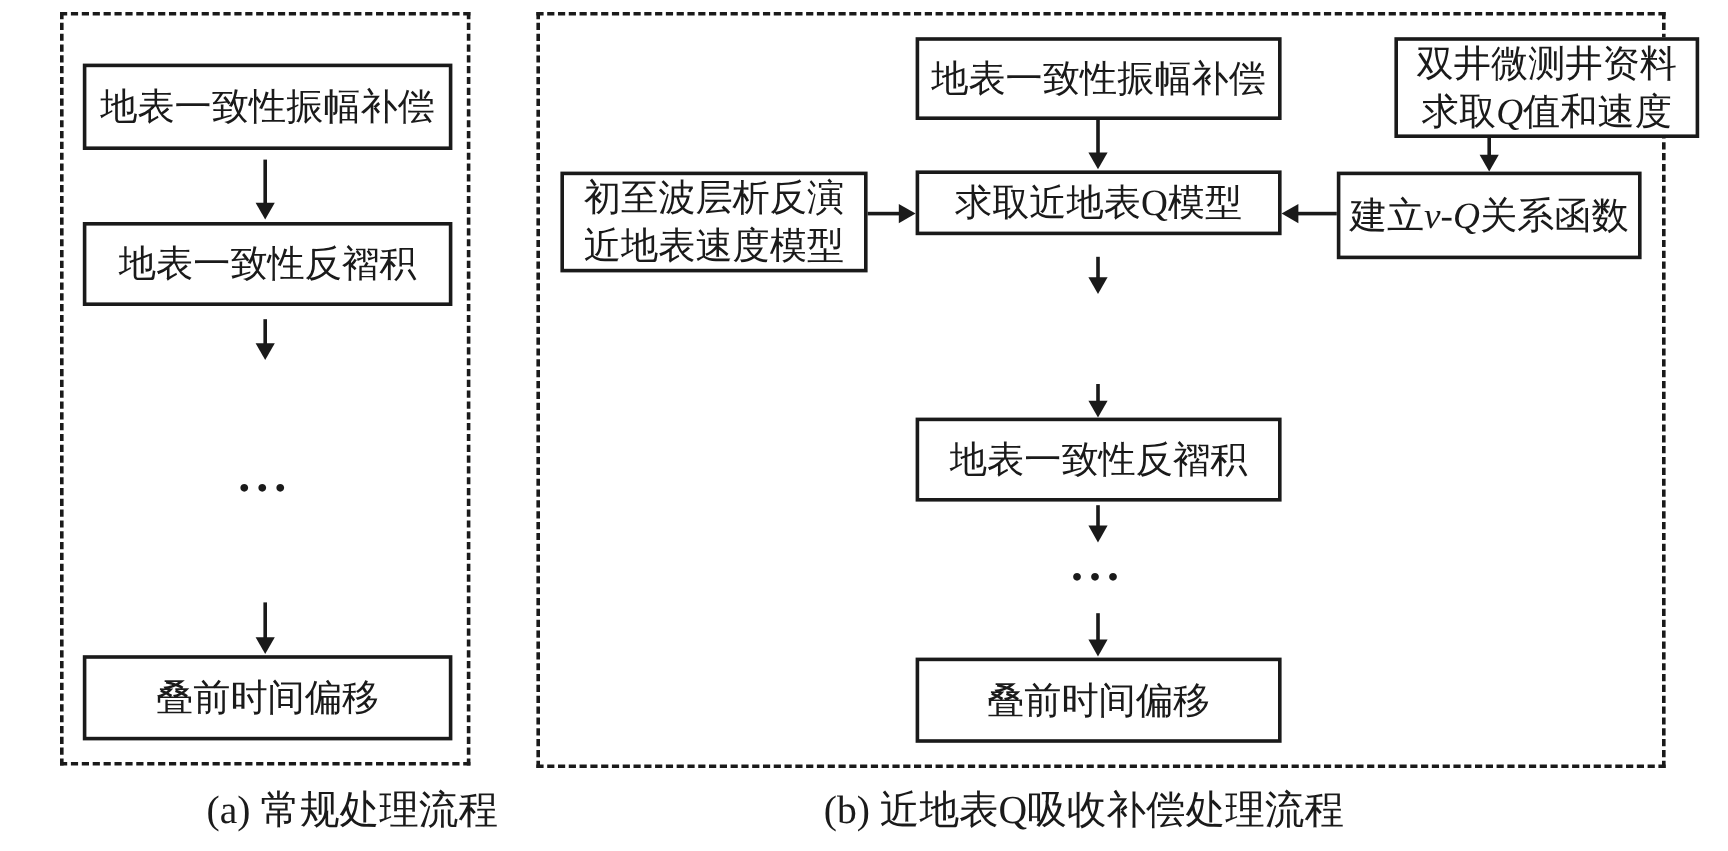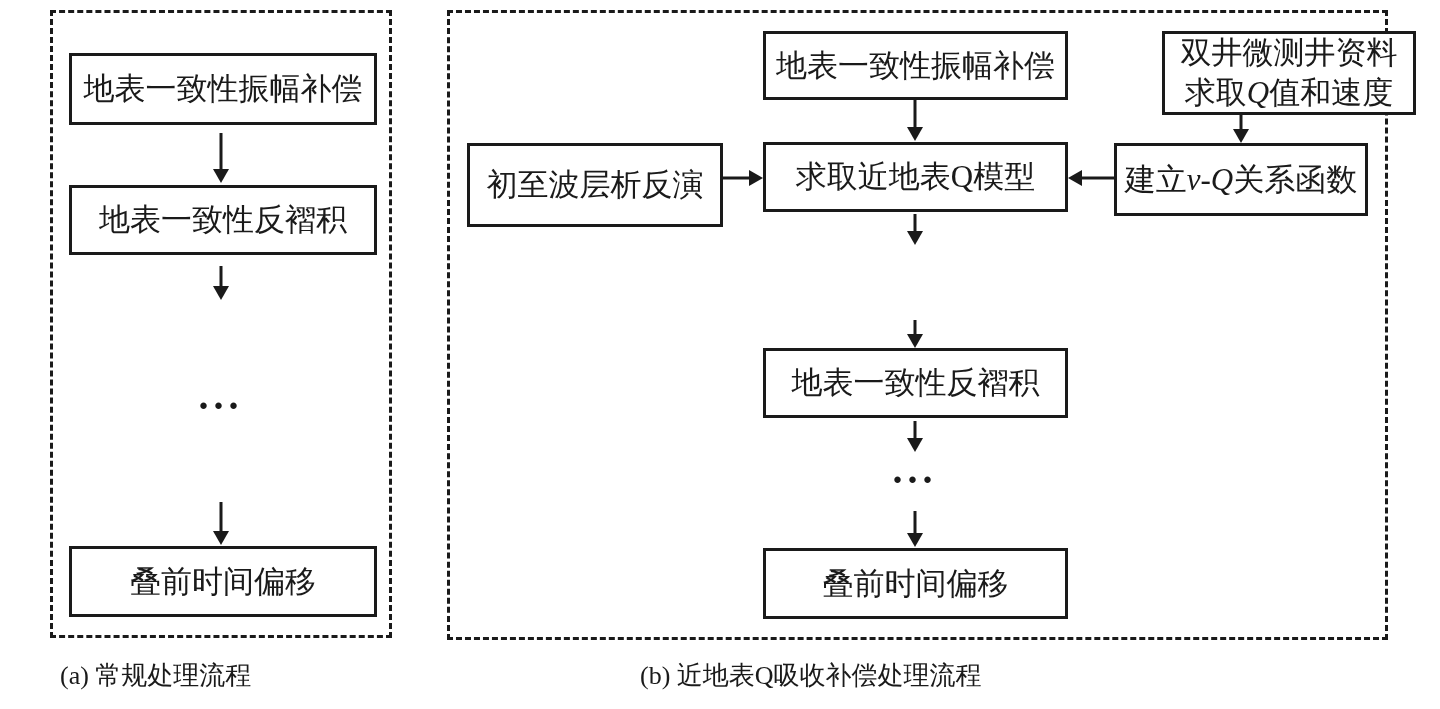--- a/index.html
+++ b/index.html
@@ -32,23 +32,23 @@
     justify-content: center;
     text-align: center;
     font-size: 31px;
     line-height: 40px;
     white-space: nowrap;
   }
   .box .line { display: block; }
   .ital { font-style: italic; }
   .caption {
     position: absolute;
-    font-size: 26px;
+    font-size: 33px;
     line-height: 44px;
-    text-align: left;
+    text-align: right;
     white-space: nowrap;
   }
   .ellipsis {
     position: absolute;
     font-size: 40px;
     font-weight: bold;
     letter-spacing: 5px;
     line-height: 40px;
     text-align: center;
   }
@@ -118,23 +118,24 @@
 
   <div class="box" style="left:763px; top:31px; width:305px; height:69px;">地表一致性振幅补偿</div>
 
   <div class="box" style="left:1114px; top:31px; width:254px; height:84px;margin-left:48px;">
     <span class="line">双井微测井资料</span>
     <span class="line"><span>求取</span><span class="ital">Q</span><span>值和速度</span></span>
   </div>
 
   <div class="box" style="left:467px; top:143px; width:256px; height:84px;">
     <span class="line">初至波层析反演</span>
+    <span class="line">近地表速度模型</span>
   </div>
 
-  <div class="box" style="left:763px; top:142px; width:305px; height:70px;">求取近地表Q模型</div>
+  <div class="box" style="left:763px; top:142px; width:305px; height:54px;">求取近地表Q模型</div>
 
   <div class="box" style="left:1114px; top:143px; width:254px; height:73px;">
     <span class="line"><span>建立</span><span class="ital">v-Q</span><span>关系函数</span></span>
   </div>
 
   <div class="varrow" style="left:907px; top:100px; height:41px;">
     <span class="shaft"></span>
     <span class="head"></span>
   </div>
 

